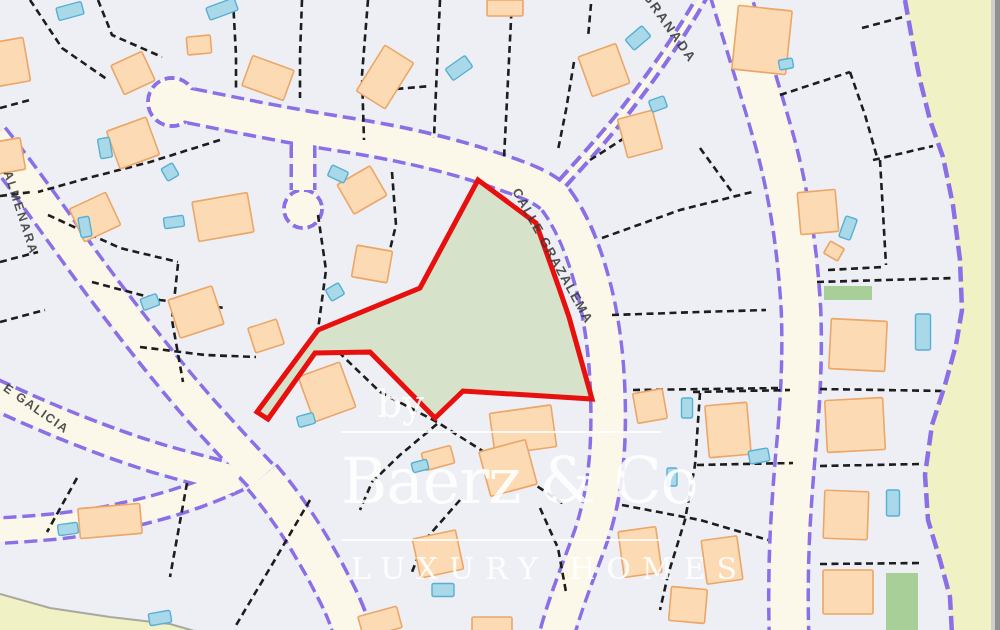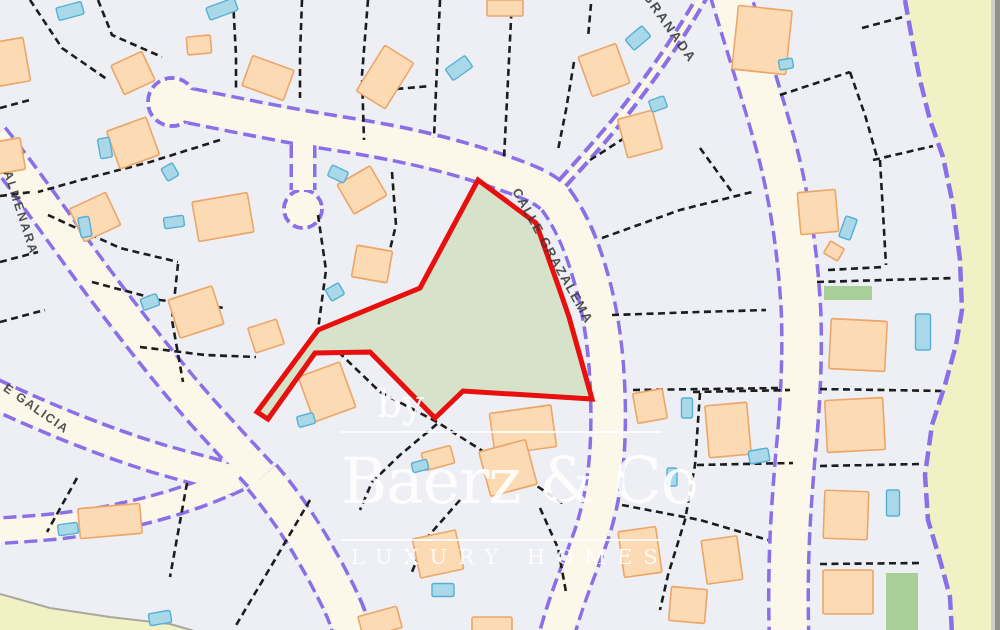--- a/index.html
+++ b/index.html
@@ -7,22 +7,22 @@
             font-family:"Liberation Sans",sans-serif;}
   #map{position:absolute;left:0;top:0;width:1000px;height:630px;display:block;}
   .street-label{font-family:"Liberation Sans",sans-serif;font-weight:700;fill:#3a3a3a;opacity:.88;}
   
   #watermark{position:absolute;left:341px;top:384px;width:320px;color:rgba(255,255,255,.88);
              pointer-events:none;z-index:5;}
   .wm-by{font-family:"DejaVu Serif",serif;font-size:39px;line-height:1.0;padding-left:36px;}
   .wm-rule{border:0;border-top:2px solid rgba(255,255,255,.82);margin:8px 0 0 0;}
   .wm-brand{font-family:"DejaVu Serif",serif;font-size:63px;line-height:1.55;letter-spacing:-1px;
             text-align:right;white-space:nowrap;}
-  .wm-tagline{font-family:"DejaVu Serif",serif;font-size:21px;letter-spacing:11px;text-align:center;
-              margin-top:4px;white-space:nowrap;padding-left:10px;}
+  .wm-tagline{font-family:"DejaVu Serif",serif;font-size:30px;letter-spacing:11px;text-align:center;
+              margin-top:10px;white-space:nowrap;padding-left:10px;}
 </style>
 </head>
 <body>
 
 <div id="viewport">
   <svg id="map" viewBox="0 0 1000 630" xmlns="http://www.w3.org/2000/svg">
       <rect x="0" y="0" width="1000" height="630" fill="#edeff4"></rect>
       <polygon points="905,0 913,45 920,80 930,120 943,157 953,205 960,260 962,310 956,345 945,385 932,425 925,475 928,520 940,560 950,597 952,634 991,634 991,-4 905,-4" fill="#f0f2c6"></polygon>
       <polygon points="0,594 50,608 110,617 170,624 205,634 0,634" fill="#f0f2c6"></polygon>
       <polyline points="0,594 50,608 110,617 170,624 205,634" fill="none" stroke="#a8a8a0" stroke-width="2"></polyline>

